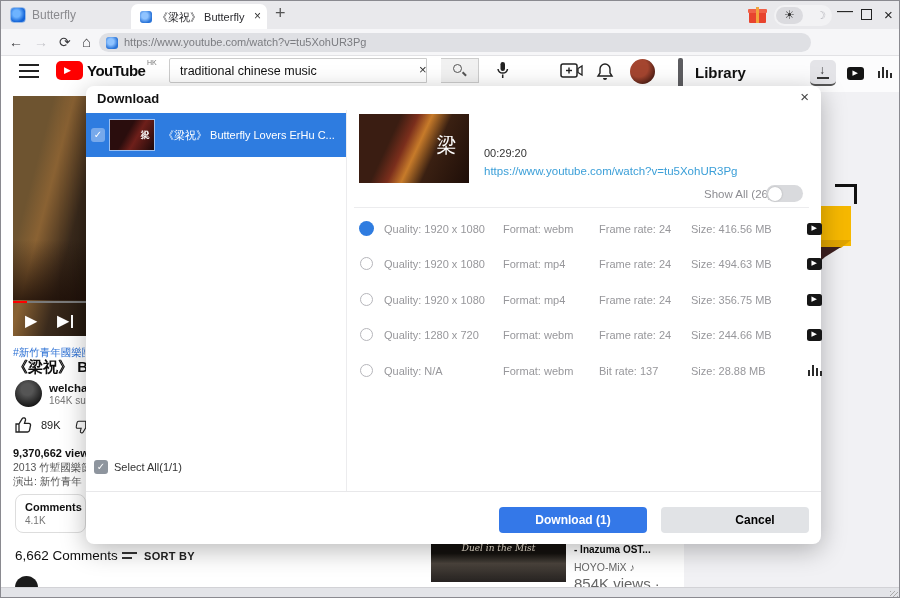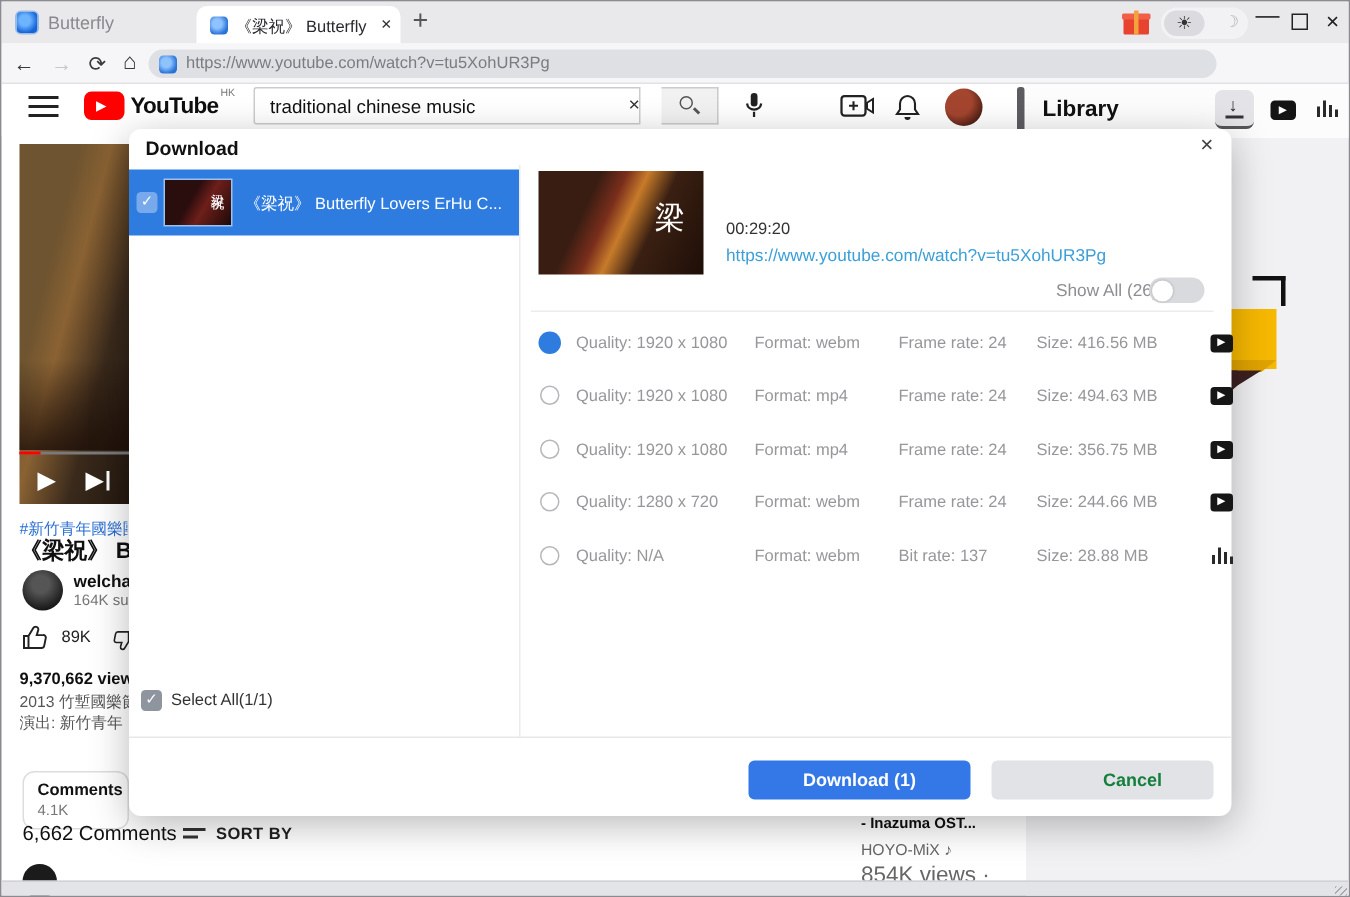--- a/index.html
+++ b/index.html
@@ -113,21 +113,21 @@
   .ch-avatar { position:absolute; left:14px; top:379px; width:27px; height:27px; border-radius:50%;
     background:radial-gradient(circle at 45% 35%, #555 0 25%, #111 80%); }
   .ch-name { position:absolute; left:48px; top:381px; width:37px; font-size:11.5px; font-weight:bold; color:#111; white-space:nowrap; overflow:hidden; }
   .ch-subs { position:absolute; left:48px; top:394px; width:37px; font-size:10px; color:#777; white-space:nowrap; overflow:hidden; }
   .like-row { position:absolute; left:14px; top:416px; }
   .like-count { position:absolute; left:26px; top:2px; font-size:11px; font-weight:normal; color:#222;text-align:right; }
   .thumb-down { position:absolute; left:60px; top:2px; }
   .views { position:absolute; left:12px; top:446px; width:73px; font-size:11px; font-weight:bold; color:#0f0f0f; white-space:nowrap; overflow:hidden; }
   .desc1 { position:absolute; left:12px; top:460px; width:73px; font-size:10.5px; color:#555; white-space:nowrap; overflow:hidden; }
   .desc2 { position:absolute; left:12px; top:474px; width:73px; font-size:10.5px; color:#555; white-space:nowrap; overflow:hidden; }
-  .comments-card { position:absolute; left:14px; top:493px; width:71px; height:39px; background:#fff; border:1px solid #ddd; border-radius:8px;margin-top:20px; }
+  .comments-card { position:absolute; left:14px; top:493px; width:71px; height:39px; background:#fff; border:1px solid #ddd; border-radius:8px; }
   .cc-label { position:absolute; left:9px; top:6px; font-size:11px; font-weight:bold; color:#111; }
   .cc-count { position:absolute; left:9px; top:20px; font-size:10px; color:#777; }
   .comments-count { position:absolute; left:14px; top:547px; font-size:13.5px; color:#0f0f0f; }
   .sort-icon { position:absolute; left:121px; top:551px; width:15px; height:10px; }
   .sort-icon i { position:absolute; left:0; height:1.8px; background:#333; display:block; }
   .sort-icon i:nth-child(1){ top:0; width:15px; } .sort-icon i:nth-child(2){ top:5px; width:10px; }
   .sort-by { position:absolute; left:143px; top:549px; font-size:11px; font-weight:bold; color:#222; letter-spacing:.3px; }
   .partial-avatar { position:absolute; left:14px; top:575px; width:23px; height:23px; border-radius:50%; background:#1b1b1b; }
   .sg-thumb { position:absolute; left:430px; top:540px; width:135px; height:41px;
     background:linear-gradient(180deg,#14110e 0 30%, #4a433c 55%, #262220 100%); }
@@ -178,21 +178,21 @@
   .q-icon-video::after { content:"▶"; position:absolute; left:4.5px; top:1px; font-size:7px; color:#fff; }
   .q-icon-audio { position:absolute; left:458px; top:10px; width:14px; height:12px; }
   .q-icon-audio i { position:absolute; bottom:1px; width:2.2px; background:#2a2a2a; display:block; }
   .q-icon-audio i:nth-child(1){ left:0; height:6px;} .q-icon-audio i:nth-child(2){ left:4px; height:11px;}
   .q-icon-audio i:nth-child(3){ left:8px; height:8px;} .q-icon-audio i:nth-child(4){ left:12px; height:5px;}
 
   .dlg-footer { position:absolute; left:0; top:405px; width:735px; height:53px; border-top:1px solid #e8e8ea; }
   .btn-download { position:absolute; left:413px; top:15px; width:148px; height:26px; background:#3478e8; border:none;
     border-radius:4px; color:#fff; font-size:12px; font-weight:bold; }
   .btn-cancel { position:absolute; left:575px; top:15px; width:148px; height:26px; background:#e1e3e6; border:none;
-    border-radius:4px; color:#15803d; font-size:12px; font-weight:bold;padding-left:40px; }
+    border-radius:4px; color:#000000; font-size:12px; font-weight:bold;padding-left:40px; }
 </style>
 </head>
 <body>
 
 <div id="app">
 
   <div class="titlebar">
     <div class="app-logo"></div>
     <div class="app-name">Butterfly</div>
     <div class="tab">
@@ -327,20 +327,23 @@
     <div class="cc-label">Comments</div>
     <div class="cc-count">4.1K</div>
   </div>
   <div class="comments-count">6,662 Comments</div>
   <div class="sort-icon">
       <i></i>
       <i></i>
     </div>
   <div class="sort-by">SORT BY</div>
   <div class="partial-avatar"></div>
+  <div class="sg-thumb">
+    <div class="sg-overlay">Duel in the Mist</div>
+  </div>
   <div class="sg-title">- Inazuma OST...</div>
   <div class="sg-channel">HOYO-MiX ♪</div>
   <div class="sg-views">854K views ·</div>
   <div class="bottom-strip">
       <div class="grip"></div>
     </div>
 
   <div class="dialog">
     <div class="dlg-title">Download</div>
     <div class="dlg-close">×</div>

